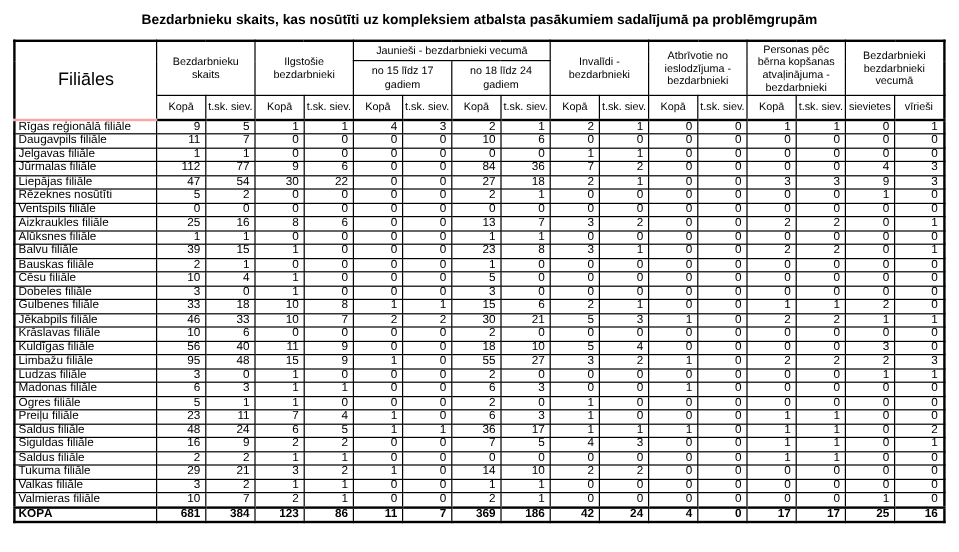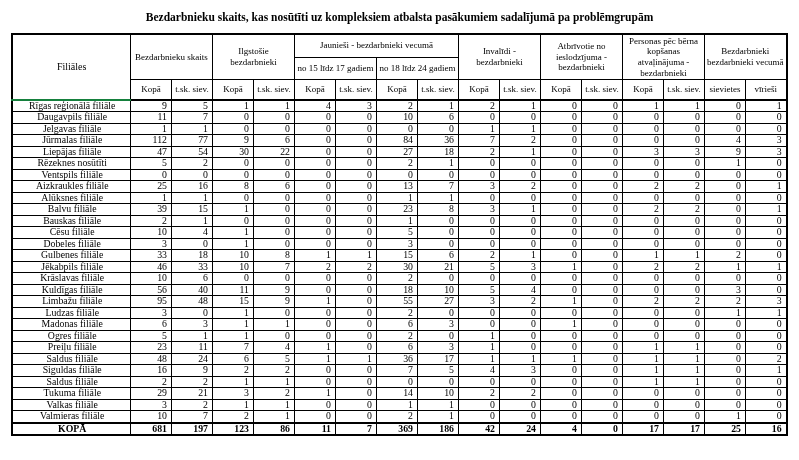--- a/index.html
+++ b/index.html
@@ -1,38 +1,38 @@
 <!DOCTYPE html>
 <html><head>
 <meta charset="utf-8">
 <style>
   * { box-sizing: border-box; }
   html, body { margin: 0; padding: 0; background: #ffffff; }
   .page {
     width: 799px; height: 460px; overflow: hidden;
     background: #ffffff; color: #000;
-    font-family: Liberation Serif, serif;
+    font-family: Liberation Sans, sans-serif;
   }
   .title-block {
     text-align: center; font-weight: bold; font-size: 11.5px;
     line-height: 1.45; padding-top: 9px;
   }
   table.report-table {
     border-collapse: collapse; table-layout: fixed;
     width: 775px; margin: 7px auto 0; border: 2px solid #000;
   }
   .report-table th, .report-table td { border: 1px solid #000; overflow: hidden; }
   thead th {
     font-weight: normal; font-size: 9px; text-align: center;
     vertical-align: middle; padding: 1px; line-height: 1.18;
   }
-  th.corner { font-size: 10px; border-bottom: 2px solid #15803d; }
+  th.corner { font-size: 15px; border-bottom: 2px solid #fca5a5; }
   tr.leaf-row th { border-bottom: 2px solid #000; height: 20px; }
   td.branch {
-    font-size: 9.8px; text-align: center; padding: 0 1px 0 2px;
+    font-size: 9.8px; text-align: left; padding: 0 1px 0 2px;
     white-space: nowrap; height: 10px; line-height: 10.5px;
   }
   td.num {
     font-size: 9.8px; text-align: right; padding: 0 4px 0 0;
     height: 10px; line-height: 10.5px;
   }
   tr.total td { font-weight: bold; border-top: 2px solid #000; }
 </style>
 </head>
 <body>
@@ -611,21 +611,21 @@
           <td class="num">0</td>
           <td class="num">0</td>
           <td class="num">0</td>
           <td class="num">0</td>
           <td class="num">1</td>
           <td class="num">0</td>
         </tr>
         <tr class="total">
           <td class="branch">KOPĀ</td>
           <td class="num">681</td>
-          <td class="num">197</td>
+          <td class="num">384</td>
           <td class="num">123</td>
           <td class="num">86</td>
           <td class="num">11</td>
           <td class="num">7</td>
           <td class="num">369</td>
           <td class="num">186</td>
           <td class="num">42</td>
           <td class="num">24</td>
           <td class="num">4</td>
           <td class="num">0</td>

